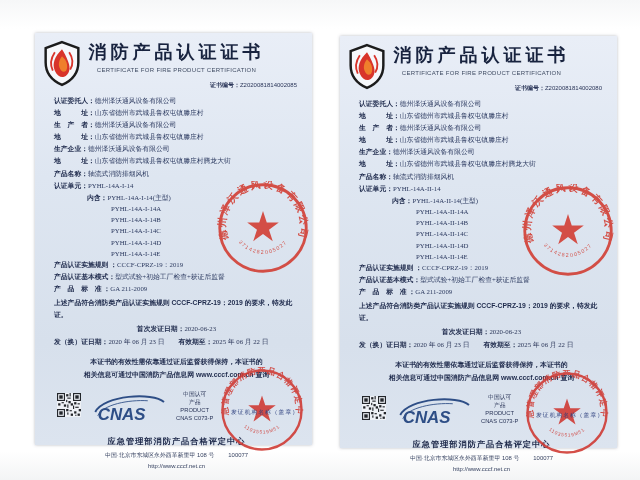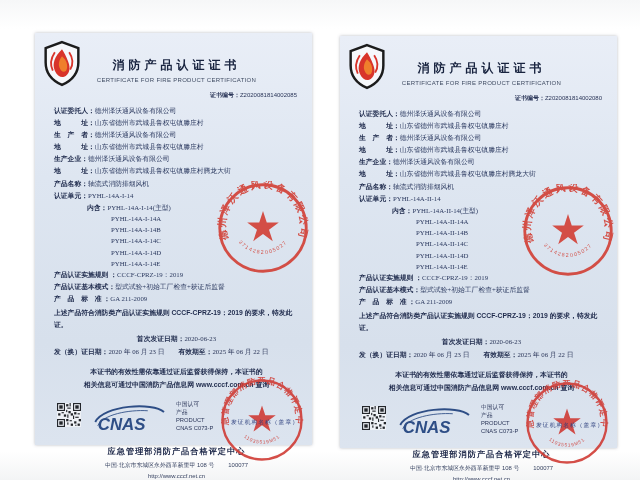--- a/index.html
+++ b/index.html
@@ -7,21 +7,21 @@
        font-family:"Liberation Sans",sans-serif;}
   .photo{position:absolute;inset:0;background:linear-gradient(180deg,#f6f7f8 0%,#ffffff 6%,#ffffff 94%,#f3f4f5 100%);}
   .cert{position:absolute;width:277px;height:412px;box-sizing:border-box;
         background:linear-gradient(180deg,#e9eef7 0%,#dee6f1 35%,#d7e0ec 75%,#dce4ef 100%);
         box-shadow:0 0 3px rgba(60,70,90,.35);
         color:#2a3558;padding:0 13px 0 19px;}
   .cert-0{left:35px;top:33px;}
   .cert-1{left:340px;top:36px;}
 
   .logo{position:absolute;left:6px;top:7px;width:42px;height:47px;}
-  .title{margin-top:24px;text-align:center;font-size:12px;font-weight:bold;
+  .title{margin-top:7px;text-align:center;font-size:18px;font-weight:bold;
          letter-spacing:4px;color:#18233f;white-space:nowrap;}
   .subtitle{text-align:center;font-size:6px;letter-spacing:.3px;color:#3e4a61;margin-top:3px;white-space:nowrap;}
   .certno{text-align:right;font-size:6px;color:#2a3558;margin:8px 2px 5px 0;}
   .certno b{font-weight:bold;}
 
   .frow{display:flex;line-height:12.1px;font-size:6.8px;white-space:nowrap;}
   .flabel{font-weight:bold;white-space:pre;color:#1e2a4c;}
   .fvalue{font-family:"Liberation Serif","DejaVu Serif",serif;color:#2c3a60;}
   .models .frow{line-height:11.2px;}
   .models-indent{margin-left:57px;}
@@ -30,21 +30,21 @@
   .statement{font-size:6.8px;font-weight:bold;line-height:12px;margin-top:2px;color:#1e2a4c;}
   .center-row{text-align:center;font-size:6.8px;margin-top:3px;white-space:nowrap;}
   .issue-row{font-size:6.8px;margin-top:3px;white-space:nowrap;}
   .bold{font-weight:bold;color:#1e2a4c;}
   .serif{font-family:"Liberation Serif","DejaVu Serif",serif;}
   .gap{display:inline-block;width:14px;}
 
   .notice{text-align:center;font-weight:bold;font-size:6.9px;line-height:12.5px;
           margin-top:9px;color:#1e2a4c;white-space:nowrap;}
 
-  .footer{position:relative;height:50px;margin-top:4px;}
+  .footer{position:relative;height:50px;margin-top:4px;text-align:center;}
   .qr{position:absolute;left:3px;top:8px;width:24px;height:24px;}
   .cnas-logo{position:absolute;left:37px;top:7px;width:76px;height:30px;}
   .scheme{position:absolute;left:122px;top:5px;font-size:5.8px;line-height:8px;color:#2a3558;}
   .stamp-note{position:absolute;right:0px;top:23px;font-size:5.8px;color:#2c3f7d;
               z-index:3;letter-spacing:1px;white-space:nowrap;}
   .stamp{position:absolute;opacity:.88;pointer-events:none;}
   .stamp1{right:2px;top:148px;width:94px;height:94px;z-index:2;}
   .stamp2{right:-6px;top:-18px;width:86px;height:86px;z-index:2;}
 
   .issuer-name{text-align:center;font-size:8.2px;font-weight:bold;color:#1c2748;margin-top:1px;letter-spacing:1px;white-space:nowrap;}

